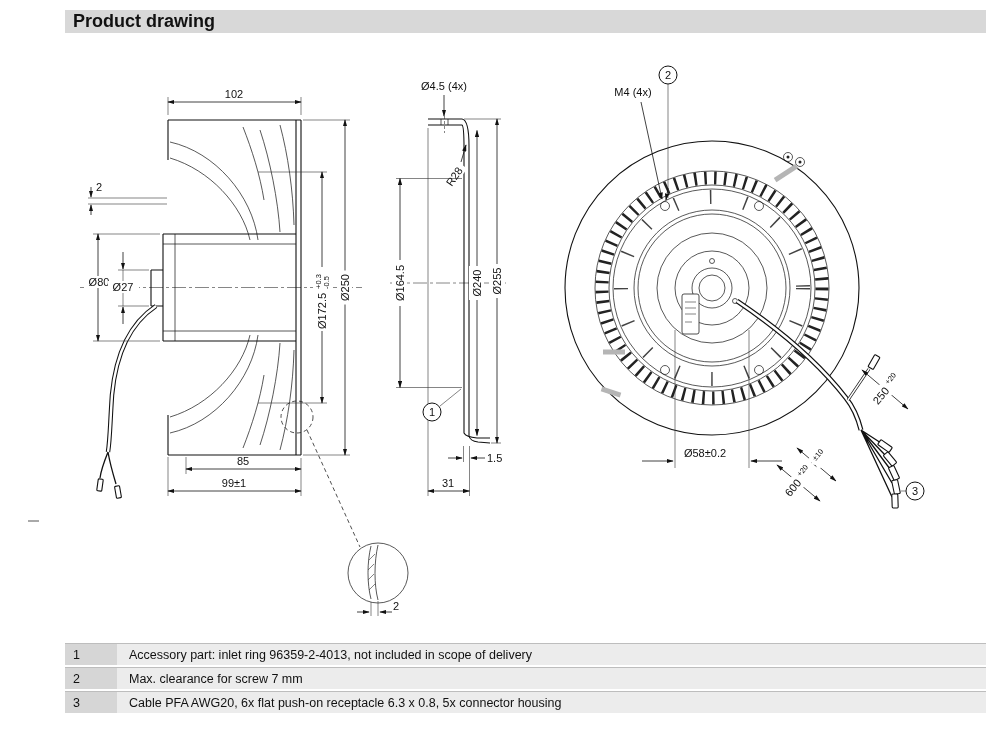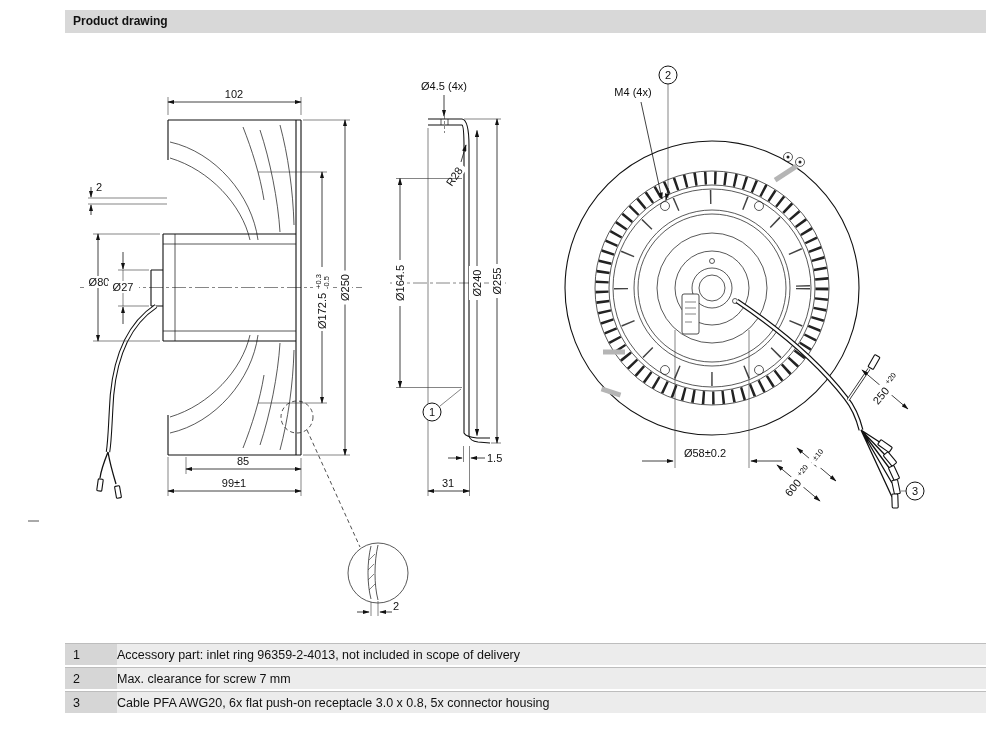--- a/index.html
+++ b/index.html
@@ -1,27 +1,27 @@
 <!DOCTYPE html>
 <html><head>
 <meta charset="utf-8">
 <title>Product drawing</title>
 <style>
   html,body{margin:0;padding:0;background:#fff;}
   body{width:1000px;height:735px;position:relative;overflow:hidden;
        font-family:"Liberation Sans",sans-serif;color:#111;}
   #drawing{position:absolute;left:0;top:0;z-index:1;}
   .hdr{position:absolute;left:65px;top:10px;width:921px;height:23px;z-index:2;
-       background:#d8d8d8;font-size:12px;font-weight:bold;line-height:23px;
+       background:#d8d8d8;font-size:18px;font-weight:bold;line-height:23px;
        padding-left:8px;box-sizing:border-box;}
   .legend{position:absolute;left:65px;top:643px;width:921px;z-index:2;font-size:12.5px;}
   .lrow{display:flex;height:22px;line-height:22px;background:#ececec;margin-bottom:2px;
         border-top:1px solid #bdbdbd;box-sizing:border-box;}
   .lnum{width:52px;background:#d6d6d6;padding-left:8px;box-sizing:border-box;}
-  .ltxt{flex:1;}
+  .ltxt{flex:1;padding-left:12px;}
   .mark{position:absolute;left:28px;top:520px;width:11px;height:2px;background:#a9a9a9;z-index:2;}
   
   .out{stroke:#111;fill:none;stroke-width:1.1;}
   .thin{stroke:#222;fill:none;stroke-width:.75;}
   .dim{stroke:#111;fill:none;stroke-width:.8;}
   .ext{stroke:#333;fill:none;stroke-width:.6;}
   .cl{stroke:#444;fill:none;stroke-width:.65;stroke-dasharray:14 3 3 3;}
   .dash{stroke:#222;fill:none;stroke-width:.8;stroke-dasharray:4 3;}
   .t{font:11px "Liberation Sans",sans-serif;fill:#111;}
   .ts{font:7.5px "Liberation Sans",sans-serif;fill:#111;}
@@ -348,15 +348,15 @@
   <div class="lrow">
     <div class="lnum">1</div>
     <div class="ltxt">Accessory part: inlet ring 96359-2-4013, not included in scope of delivery</div>
   </div>
   <div class="lrow">
     <div class="lnum">2</div>
     <div class="ltxt">Max. clearance for screw 7 mm</div>
   </div>
   <div class="lrow">
     <div class="lnum">3</div>
-    <div class="ltxt">Cable PFA AWG20, 6x flat push-on receptacle 3.0 x 0.8, 5x connector housing</div>
+    <div class="ltxt">Cable PFA AWG20, 6x flat push-on receptacle 6.3 x 0.8, 5x connector housing</div>
   </div>
 </div>
 
 </body></html>

